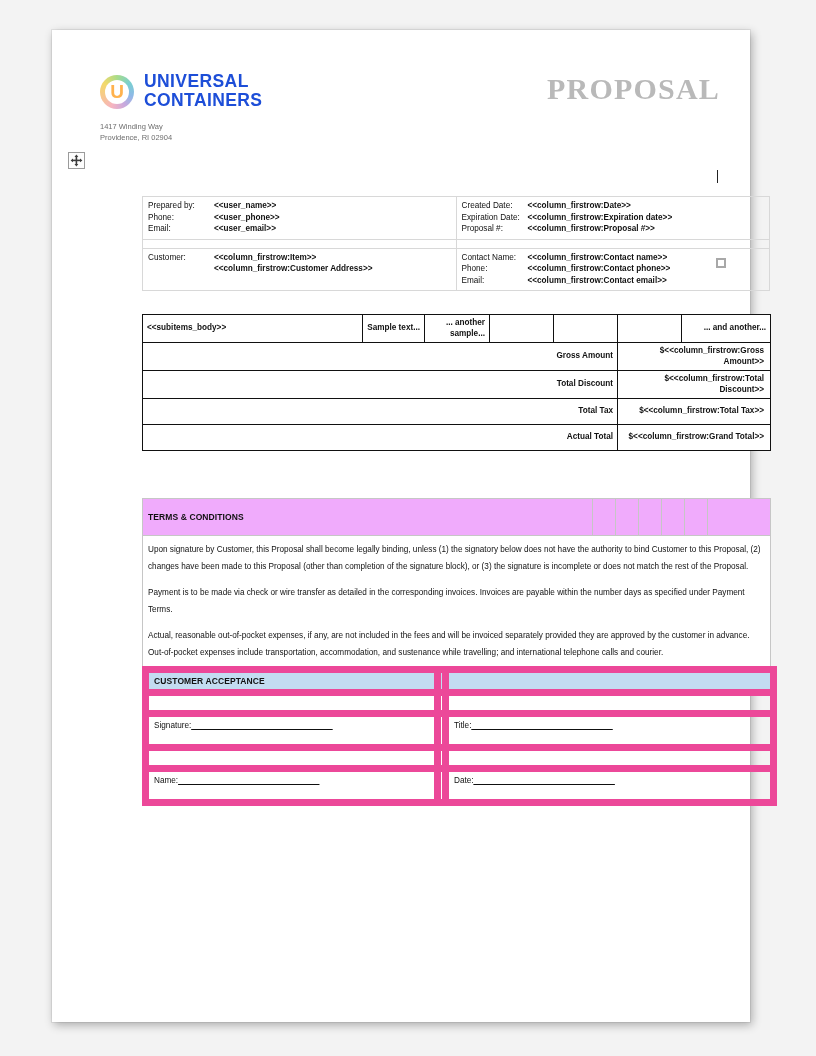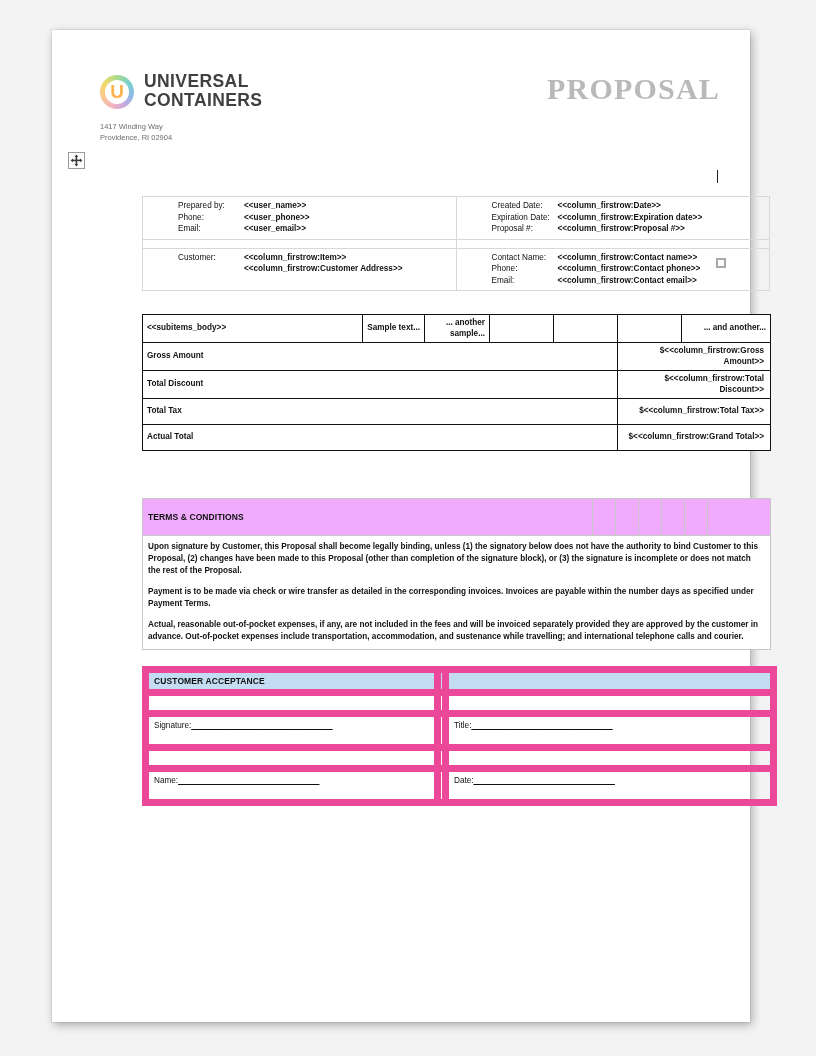--- a/index.html
+++ b/index.html
@@ -84,21 +84,21 @@
     line-height: 19px;
     color: #ffb24d;
     margin-top: -1px;
   }
   .brand-text {
     position: absolute; left: 44px; top: 0px;
     font-weight: bold;
     font-size: 17.5px;
     line-height: 18.5px;
     letter-spacing: 0.4px;
-    color: #404040;
+    color: #1d4ed8;
   }
   .brand-text .line2 { display: block; }
   .brand-addr {
     position: absolute; left: 0px; top: 50px;
     font-size: 7.5px;
     line-height: 10.5px;
     color: #6d6d6d;
   }
   .doc-title {
     position: absolute;
@@ -126,21 +126,21 @@
     width: 628px;
   }
   #info-table td {
     border: 1px solid #d8d8d8;
     padding: 3px 4px 4px 5px;
   }
   #info-table .lbl { white-space: nowrap; }
   #info-table .val { font-weight: bold; }
   #info-table .spacer-row td { height: 9px; padding: 0; }
   #info-table .kv { display: flex; }
-  #info-table .kv .k { width: 66px; flex: 0 0 66px; margin-left: 30px; }
+  #info-table .kv .k { width: 66px; flex: 0 0 66px; }
   #info-table .kv .k.wide { width: 66px; flex: 0 0 66px; }
   #info-table .row-line { line-height: 11.5px; }
   .cursor-bar {
     position: absolute;
     left: 717px; top: 170px;
     width: 1px; height: 13px;
     background: #222;
   }
 
   
@@ -168,21 +168,21 @@
     vertical-align: middle;
   }
   #items-table .r { text-align: right; }
   #items-table .l { text-align: left; }
   #items-table tr.total td {
     height: 26px;
     font-weight: bold;
     vertical-align: middle;
     background: #ffffff;
   }
-  #items-table tr.total td.label { }
+  #items-table tr.total td.label { text-align: right; }
   #items-table tr.total td.amount { text-align: right; padding-right: 6px; }
 
   
   #terms-table {
     left: 90px; top: 468px;
     width: 628px;
   }
   #terms-table td {
     border: 1px solid #c6c6c6;
   }
@@ -192,23 +192,22 @@
     vertical-align: middle;
   }
   #terms-table tr.thead td.title {
     font-weight: bold;
     font-size: 8.5px;
     letter-spacing: 0.1px;
     padding-left: 5px;
   }
   #terms-table td.body {
     padding: 5px 7px 6px 5px;
-    line-height: 12px;
-    background: #ffffff;
-    font-weight: bold;
+    line-height: 17px;
+    background: #ffffff;
   }
   #terms-table td.body p { margin: 0 0 9px 0; }
   #terms-table td.body p:last-child { margin-bottom: 0; }
 
   
   #accept-table {
     left: 90px; top: 636px;
     width: 628px;
   }
   #accept-table td {

